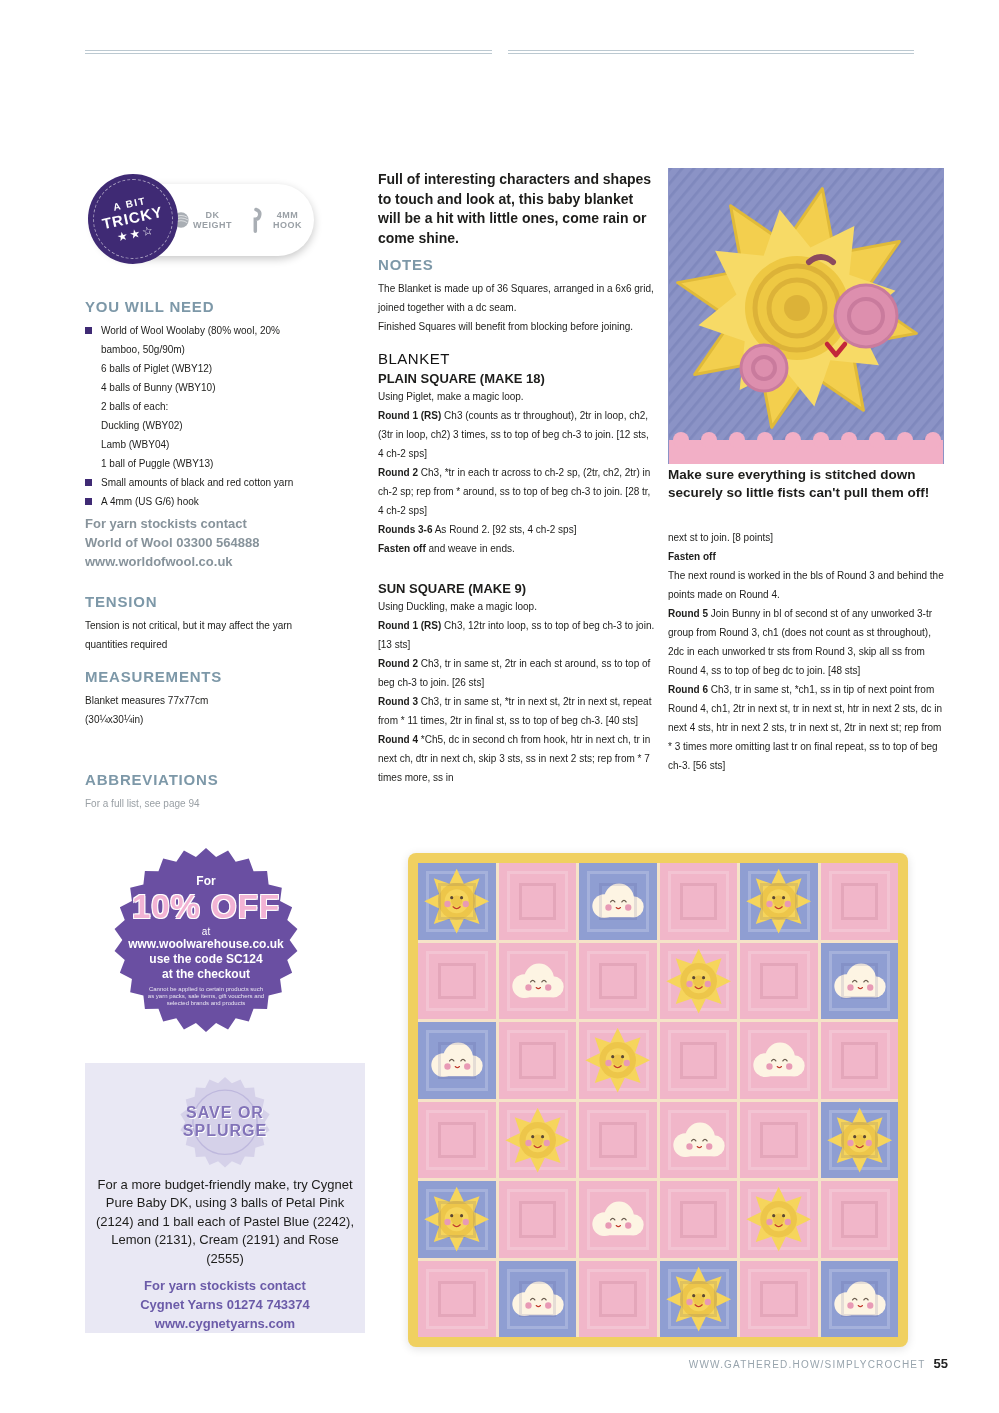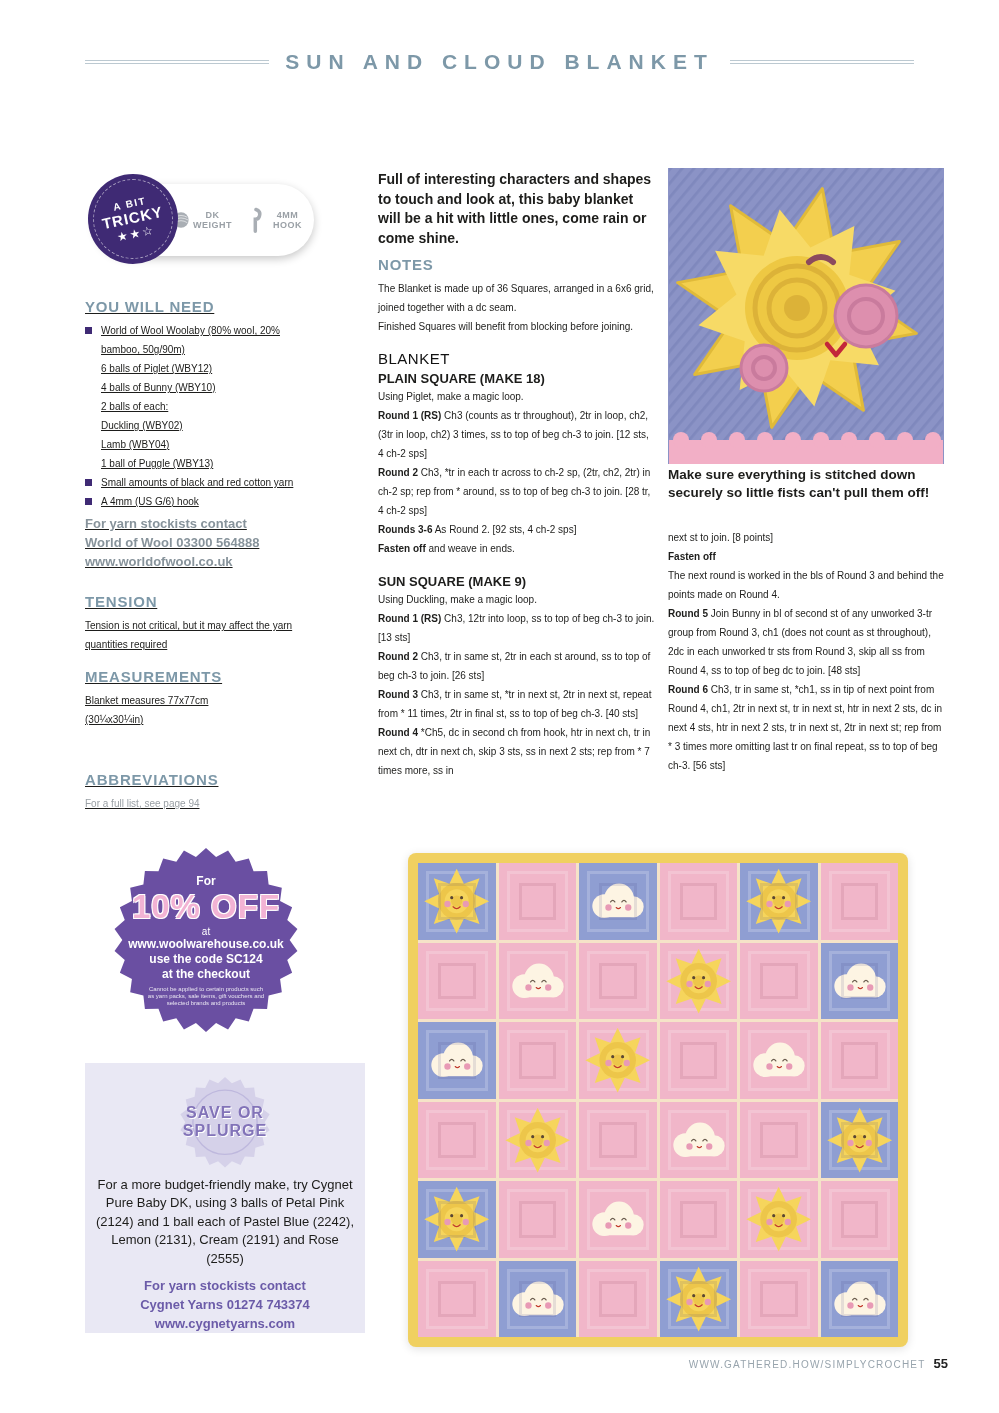--- a/index.html
+++ b/index.html
@@ -30,21 +30,21 @@
   .tricky-circle::after { content:""; position:absolute; inset:5px; border:1.5px dashed rgba(255,255,255,.55); border-radius:50%; }
   .tricky-rot { transform:rotate(-12deg); text-align:center; color:#fff; }
   .tricky-rot .t1 { font-size:10px; font-weight:700; letter-spacing:1.5px; }
   .tricky-rot .t2 { font-size:15px; font-weight:800; letter-spacing:1px; }
   .tricky-rot .stars { font-size:12px; letter-spacing:2px; margin-top:1px; }
   .spec { width:60px; display:flex; flex-direction:row; align-items:center; gap:3px; }
   .spec svg { width:38px; height:38px; }
   .spec-label { font-size:9px; font-weight:700; color:#9aa0a6; letter-spacing:.5px; text-align:center; line-height:10px; }
 
   
-  .col-left { width:230px;text-decoration:underline; }
+  .col-left { width:230px; }
   .ywn { left:85px; top:298px; }
   .ywn ul { list-style:none; }
   .ywn li { position:relative; padding-left:16px; }
   .ywn li.bullet::before { content:""; position:absolute; left:0; top:6px; width:7px; height:7px; background:var(--badge-purple,#3f2a74); }
   .stockists { margin-top:3px; font-weight:700; color:#87939b; font-size:13px; line-height:19px; }
   .tension-sect { left:85px; top:593px; }
   .meas-sect { left:85px; top:668px; }
   .abbr-sect { left:85px; top:771px; }
   .gray-text { color:#9aa0a5; }
 
@@ -68,21 +68,21 @@
              color:#8273b8; font-weight:800; font-size:16px; letter-spacing:1px; text-shadow:1px 1px 0 #ffffff; }
   .splurge p.body { width:258px; text-align:center; margin-top:6px; font-size:13px; line-height:18.5px; }
   .splurge .contact { margin-top:8px; text-align:center; font-weight:700; color:var(--splurge-purple,#6b5ba8); font-size:13px; line-height:19px; }
 
   
   .col-mid { left:378px; top:170px; width:278px; }
   .intro { font-size:14px; font-weight:700; line-height:19.5px; margin-bottom:8px; }
   .notes-block { margin-top:0; }
   .pattern-head { font-size:15px; font-weight:400; letter-spacing:.5px; margin:14px 0 4px; color:#111; }
   .sub-title { font-size:13px; font-weight:700; margin-bottom:1px; }
-  .sun-sect { margin-top:16px; }
+  .sun-sect { margin-top:23px; }
 
   
   .col-right { left:668px; top:168px; width:278px; }
   .sun-photo { width:276px; height:296px; overflow:hidden; background:#8b93c6; }
   .caption { margin-top:2px; font-size:13.5px; font-weight:700; line-height:18px; }
   .continuation { margin-top:26px; }
 
   
   .blanket-fig { left:408px; top:853px; width:500px; height:494px; }
   .blanket { width:100%; height:100%; background:var(--border-yellow,#f0d060); padding:10px; border-radius:8px;
@@ -100,21 +100,20 @@
   
   .page-footer { right:51px; top:1356px; display:flex; align-items:baseline; gap:8px; }
   .footer-url { font-size:10px; letter-spacing:1.2px; color:#98a4ad; }
   .footer-num { font-size:13px; font-weight:700; color:#222; }
 </style>
 </head>
 <body>
 
 <header class="abs page-header">
   <div class="hrule"></div>
-  <h1 class="page-title">SUN AND CLOUD BLANKET</h1>
   <div class="hrule"></div>
 </header>
 
 <div class="abs difficulty">
   <div class="pill">
     <div class="spec">
       <svg viewBox="0 0 40 40">
         <circle cx="20" cy="20" r="17" fill="#a9aeb4"></circle>
         <path d="M6,14 Q20,6 34,14 M4,20 Q20,11 36,20 M6,26 Q20,17 34,26" stroke="#ffffff" stroke-width="2" fill="none" opacity=".65"></path>
       </svg>

